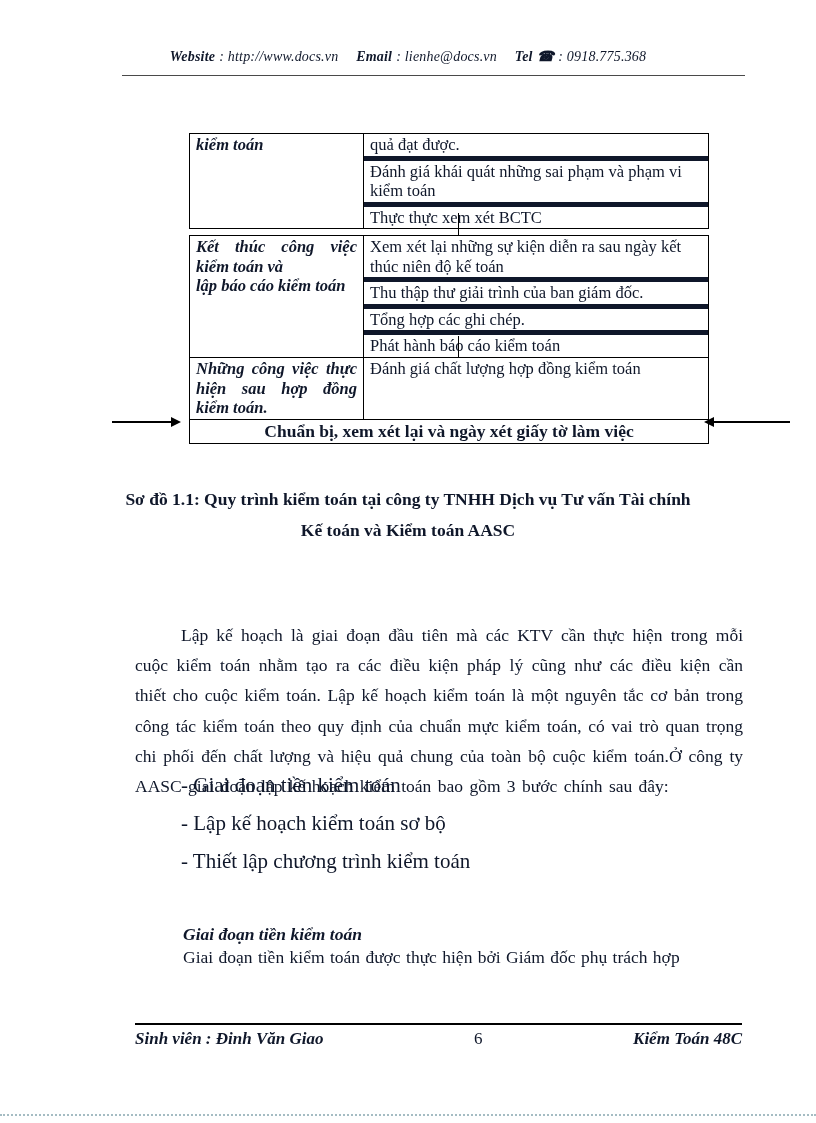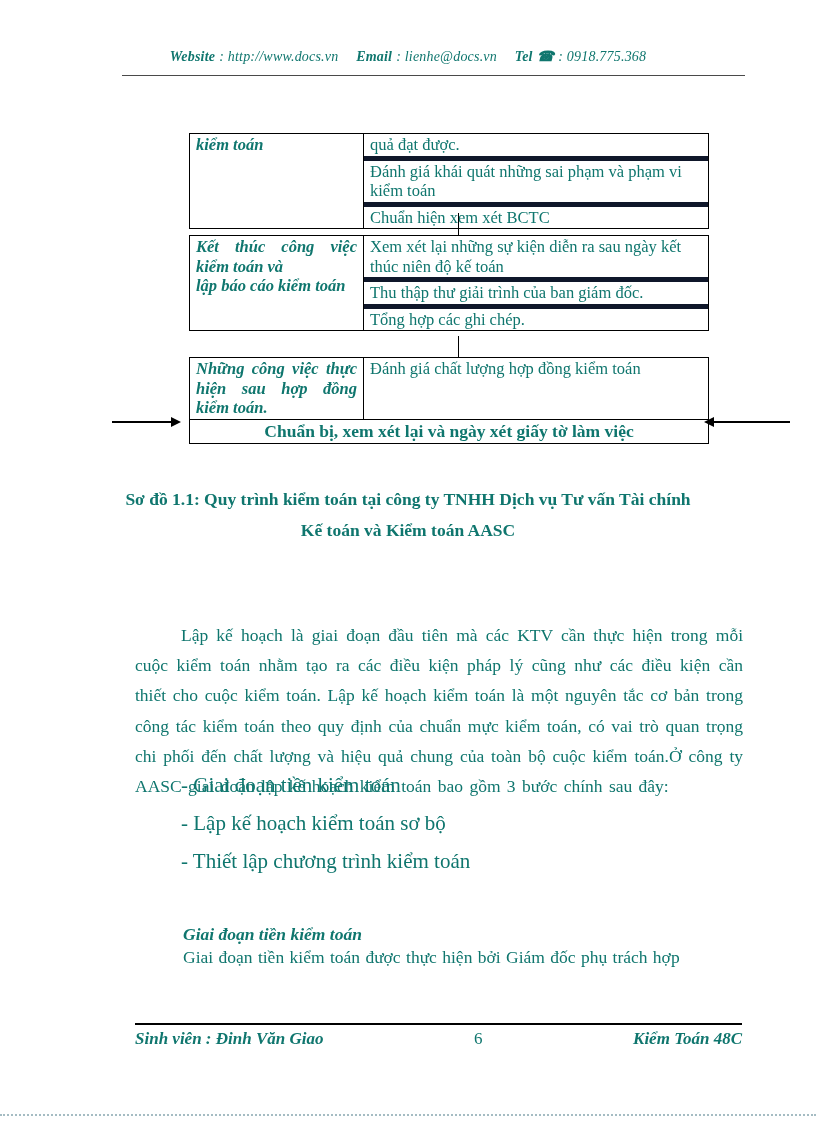--- a/index.html
+++ b/index.html
@@ -1,18 +1,18 @@
 <!DOCTYPE html>
 <html><head>
 <meta charset="utf-8">
 <style>
   html,body{margin:0;padding:0;background:#ffffff;}
   .page{
     position:relative;width:816px;height:1123px;background:#ffffff;overflow:hidden;
-    font-family:"Liberation Serif", serif;color:#0f766e;
+    font-family:"Liberation Serif", serif;color:#0f172a;
   }
   
   .doc-header{
     position:absolute;top:48px;left:0;width:816px;text-align:center;
     font-size:14px;font-style:italic;letter-spacing:.2px;
   }
   .doc-header .lbl{font-weight:bold;margin-right:4px;}
   .doc-header .val{margin-right:14px;}
   .header-rule{position:absolute;top:75px;left:122px;width:623px;border-top:1px solid #4a4a4a;}
 
@@ -84,33 +84,34 @@
     <span class="lbl">Email</span><span class="val">: lienhe@docs.vn</span>
     <span class="lbl">Tel</span><span class="lbl">☎</span><span>: 0918.775.368</span>
   </div>
   <div class="header-rule"></div>
 
   <div class="dblock drowset" style="top:133px;">
     <div class="dleft">kiểm toán</div>
     <div class="drows">
       <div class="drow">quả đạt được.</div>
       <div class="drow">Đánh giá khái quát những sai phạm và phạm vi kiểm toán</div>
-      <div class="drow">Chuẩn hiện xem xét BCTC</div>
+      <div class="drow">Thực thực xem xét BCTC</div>
     </div>
   </div>
 
   <div class="vline" style="left:458px;top:213px;height:23px;"></div>
 
   <div class="dblock drowset" style="top:235px;">
     <div class="dleft pre">Kết thúc công việc kiểm toán và
 lập báo cáo kiểm toán</div>
     <div class="drows">
       <div class="drow">Xem xét lại những sự kiện diễn ra sau ngày kết thúc niên độ kế toán</div>
       <div class="drow">Thu thập thư giải trình của ban giám đốc.</div>
       <div class="drow">Tổng hợp các ghi chép.</div>
+      <div class="drow">Phát hành báo cáo kiểm toán</div>
     </div>
   </div>
 
   <div class="vline" style="left:458px;top:336px;height:22px;"></div>
 
   <div class="dblock" style="top:357px;">
     <div class="drowset">
       <div class="dleft" style="border-bottom:none;">Những công việc thực hiện sau hợp đồng kiểm toán.</div>
       <div class="drows">
         <div class="drow" style="min-height:58px;">Đánh giá chất lượng hợp đồng kiểm toán</div>

